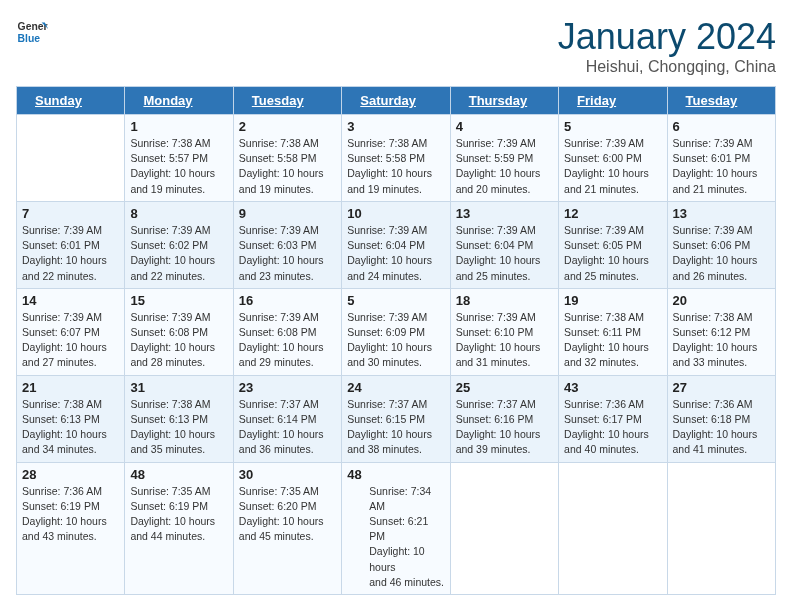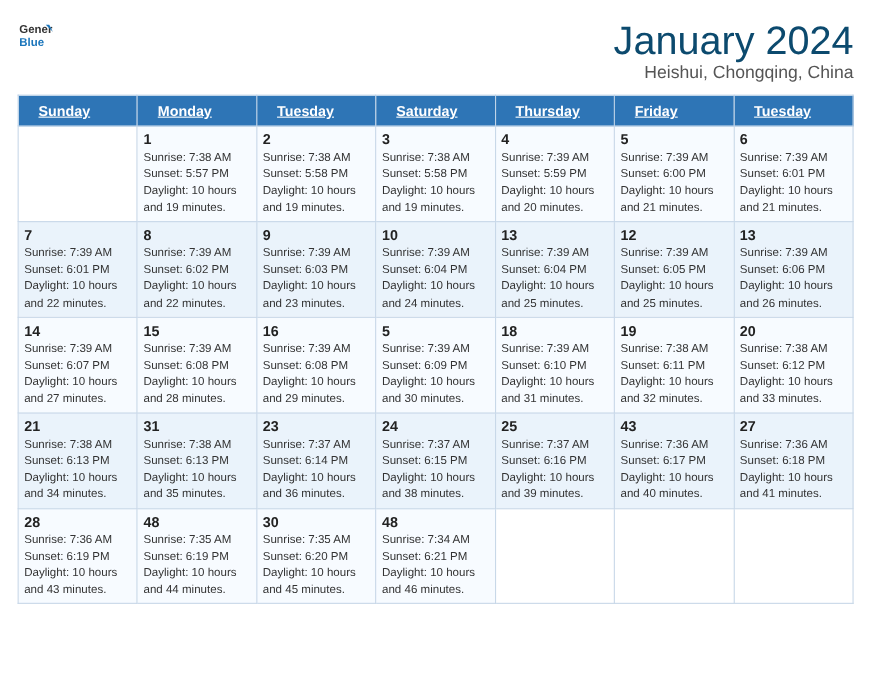--- a/index.html
+++ b/index.html
@@ -320,21 +320,21 @@
         </td>
         <td>
           <span class="day-num">30</span>
           <div class="day-info" style="white-space: pre-wrap;">Sunrise: 7:35 AM
 Sunset: 6:20 PM
 Daylight: 10 hours
 and 45 minutes.</div>
         </td>
         <td>
           <span class="day-num">48</span>
-          <div class="day-info" style="white-space: pre-wrap;">Sunrise: 7:34 AM
+          <div class="day-info" style="white-space: pre-wrap; margin-left: 22px;">Sunrise: 7:34 AM
 Sunset: 6:21 PM
 Daylight: 10 hours
 and 46 minutes.</div>
         </td>
         <td class="empty-cell"></td>
         <td class="empty-cell"></td>
         <td class="empty-cell"></td>
       </tr>
     </tbody>
 </table>

